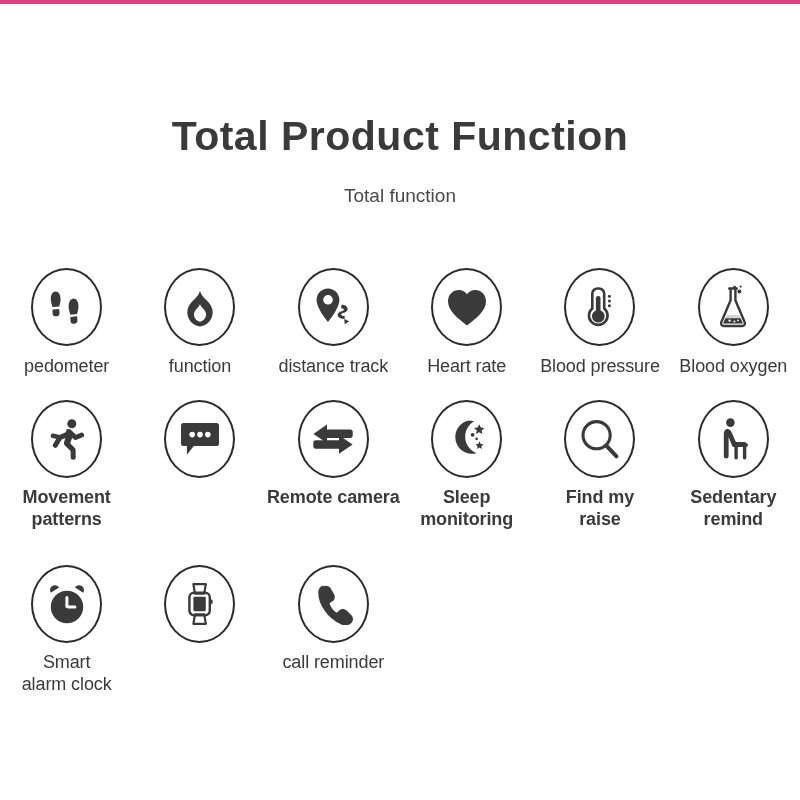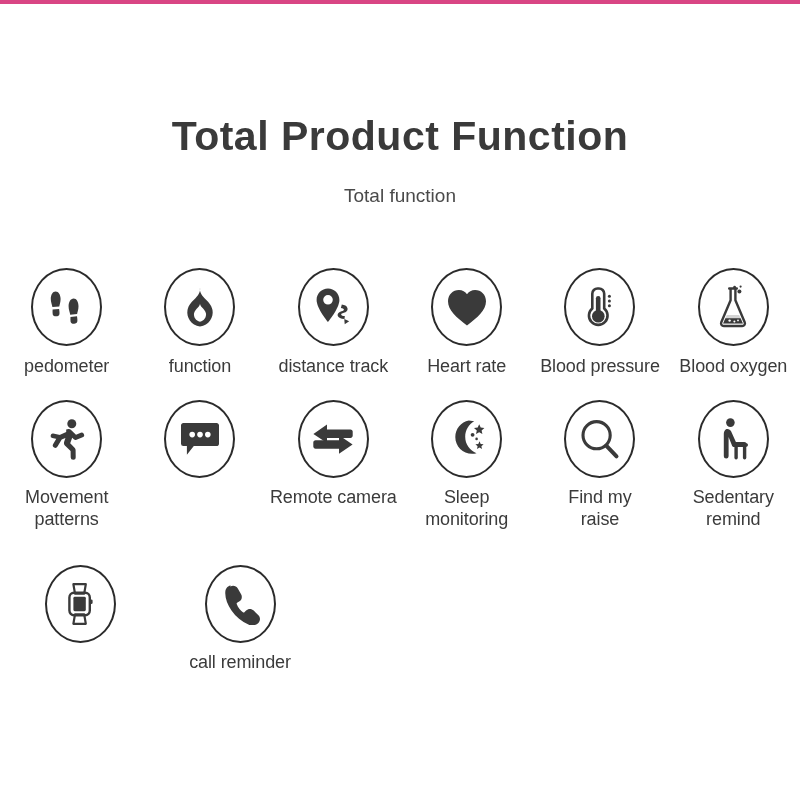--- a/index.html
+++ b/index.html
@@ -64,21 +64,21 @@
     top: 268px;
     left: 0;
     width: 800px;
   }
   .row {
     display: flex;
     width: 800px;
     align-items: flex-start;
   }
   .row-1 { height: 132px; }
-  .row-2 { height: 165px; }
+  .row-2 { height: 165px; font-weight: bold; }
   .row-3 { height: 165px; }
 
   .cell {
     flex: 1 1 0;
     display: flex;
     flex-direction: column;
     align-items: center;
     min-width: 0;
   }
   .row-3 .cell.empty { visibility: hidden; }
@@ -294,20 +294,35 @@
           </span>
         </div>
         <div class="label">Sedentary
 remind</div>
       </div>
 
     </div>
 
     <div class="row row-3">
 
+      <div class="cell">
+        <div class="badge">
+          <span>
+            <svg width="44" height="42" viewBox="0 0 44 42" fill="#3a3a3a">
+              <path d="M5.8 9.8C4.4 7.5 5 4.6 7.2 3.1s5.2-.9 6.8 1.3L5.8 9.8z"></path>
+              <path d="M38.2 9.8c1.4-2.3.8-5.2-1.4-6.7s-5.2-.9-6.8 1.3l8.2 5.4z"></path>
+              <circle cx="22" cy="24" r="16.2"></circle>
+              <rect x="20.4" y="13" width="3" height="12" rx="1.5" fill="#ffffff"></rect>
+              <rect x="21.9" y="22.5" width="9.5" height="3" rx="1.5" fill="#ffffff"></rect>
+            </svg>
+          </span>
+        </div>
+        <div class="label">Smart
+alarm clock</div>
+      </div>
 
       <div class="cell">
         <div class="badge">
           <span>
             <svg width="34" height="46" viewBox="0 0 34 46" fill="none">
               <path d="M10.4 3.2h12.4l-1.6 9.4H12z" stroke="#3a3a3a" stroke-width="2.2" stroke-linejoin="round"></path>
               <path d="M12 33.4h9.2l1.6 9.4H10.4z" stroke="#3a3a3a" stroke-width="2.2" stroke-linejoin="round"></path>
               <rect x="6.4" y="11.8" width="20.4" height="22.4" rx="4.6" stroke="#3a3a3a" stroke-width="2.4"></rect>
               <rect x="10.4" y="15.8" width="12.4" height="14.4" rx="1.4" fill="#3a3a3a"></rect>
               <rect x="27" y="18.4" width="2.6" height="4.6" rx="1.3" fill="#3a3a3a"></rect>

